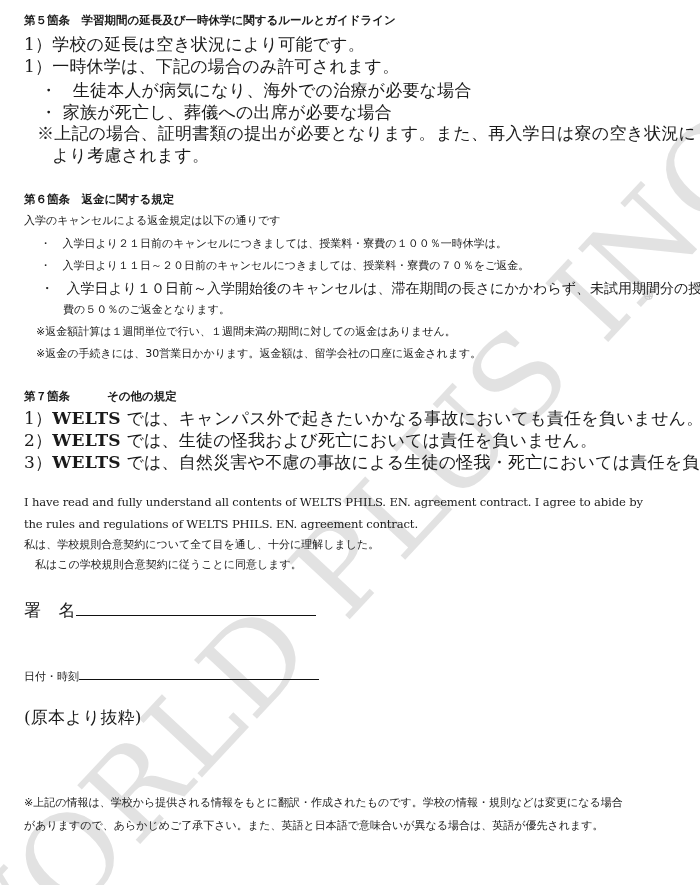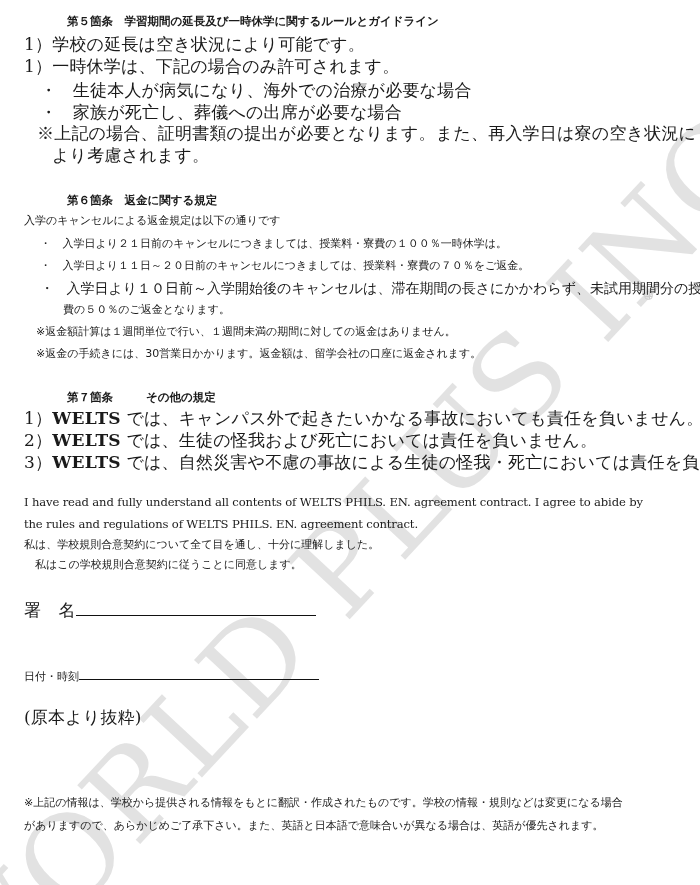--- a/index.html
+++ b/index.html
@@ -23,24 +23,23 @@
     }
     .line {
       position: absolute;
       white-space: nowrap;
       font-size: 17px;
       line-height: 16px;
       letter-spacing: 0.2px;
     }
     .heading {
       font-weight: bold;
-      font-family: Liberation Serif, serif;
+      font-family: Liberation Mono, monospace;
       font-size: 11.5px;
       letter-spacing: 0;
-      margin-left: 43px;
     }
     .bold-en { font-weight: bold; }
     .sans { font-family: "DejaVu Sans", "Liberation Sans", sans-serif; letter-spacing: 0; }
     .sig-line {
       display: inline-block;
       border-bottom: 1.5px solid #111;
       height: 12px;
       vertical-align: baseline;
     }
     .watermark {
@@ -85,21 +84,21 @@
 
     <div class="line heading" style="left:24px; top:13px;">第５箇条　学習期間の延長及び一時休学に関するルールとガイドライン</div>
     <div class="line" style="left:24px; top:36px;">1）学校の延長は空き状況により可能です。</div>
     <div class="line" style="left:24px; top:58px;">1）一時休学は、下記の場合のみ許可されます。</div>
     <div class="line" style="left:40px; top:82px;">
       <span>・</span>
       <span style="margin-left:10px;">生徒本人が病気になり、海外での治療が必要な場合</span>
     </div>
     <div class="line" style="left:40px; top:104px;">
       <span>・</span>
-      <span style="margin-left:10px;">家族が死亡し、葬儀への出席が必要な場合</span>
+      <span style="margin-left:0;">家族が死亡し、葬儀への出席が必要な場合</span>
     </div>
     <div class="line" style="left:37px; top:125px;">※上記の場合、証明書類の提出が必要となります。また、再入学日は寮の空き状況に</div>
     <div class="line" style="left:52px; top:147px;">より考慮されます。</div>
 
     <div class="line heading" style="left:24px; top:192px;">第６箇条　返金に関する規定</div>
     <div class="line sans" style="left:24px; top:213px; font-size:11px;">入学のキャンセルによる返金規定は以下の通りです</div>
     <div class="line sans" style="left:40px; top:236px; font-size:11px;">
       <span>・</span>
       <span style="margin-left:8px;">入学日より２１日前のキャンセルにつきましては、授業料・寮費の１００％一時休学は。</span>
     </div>

